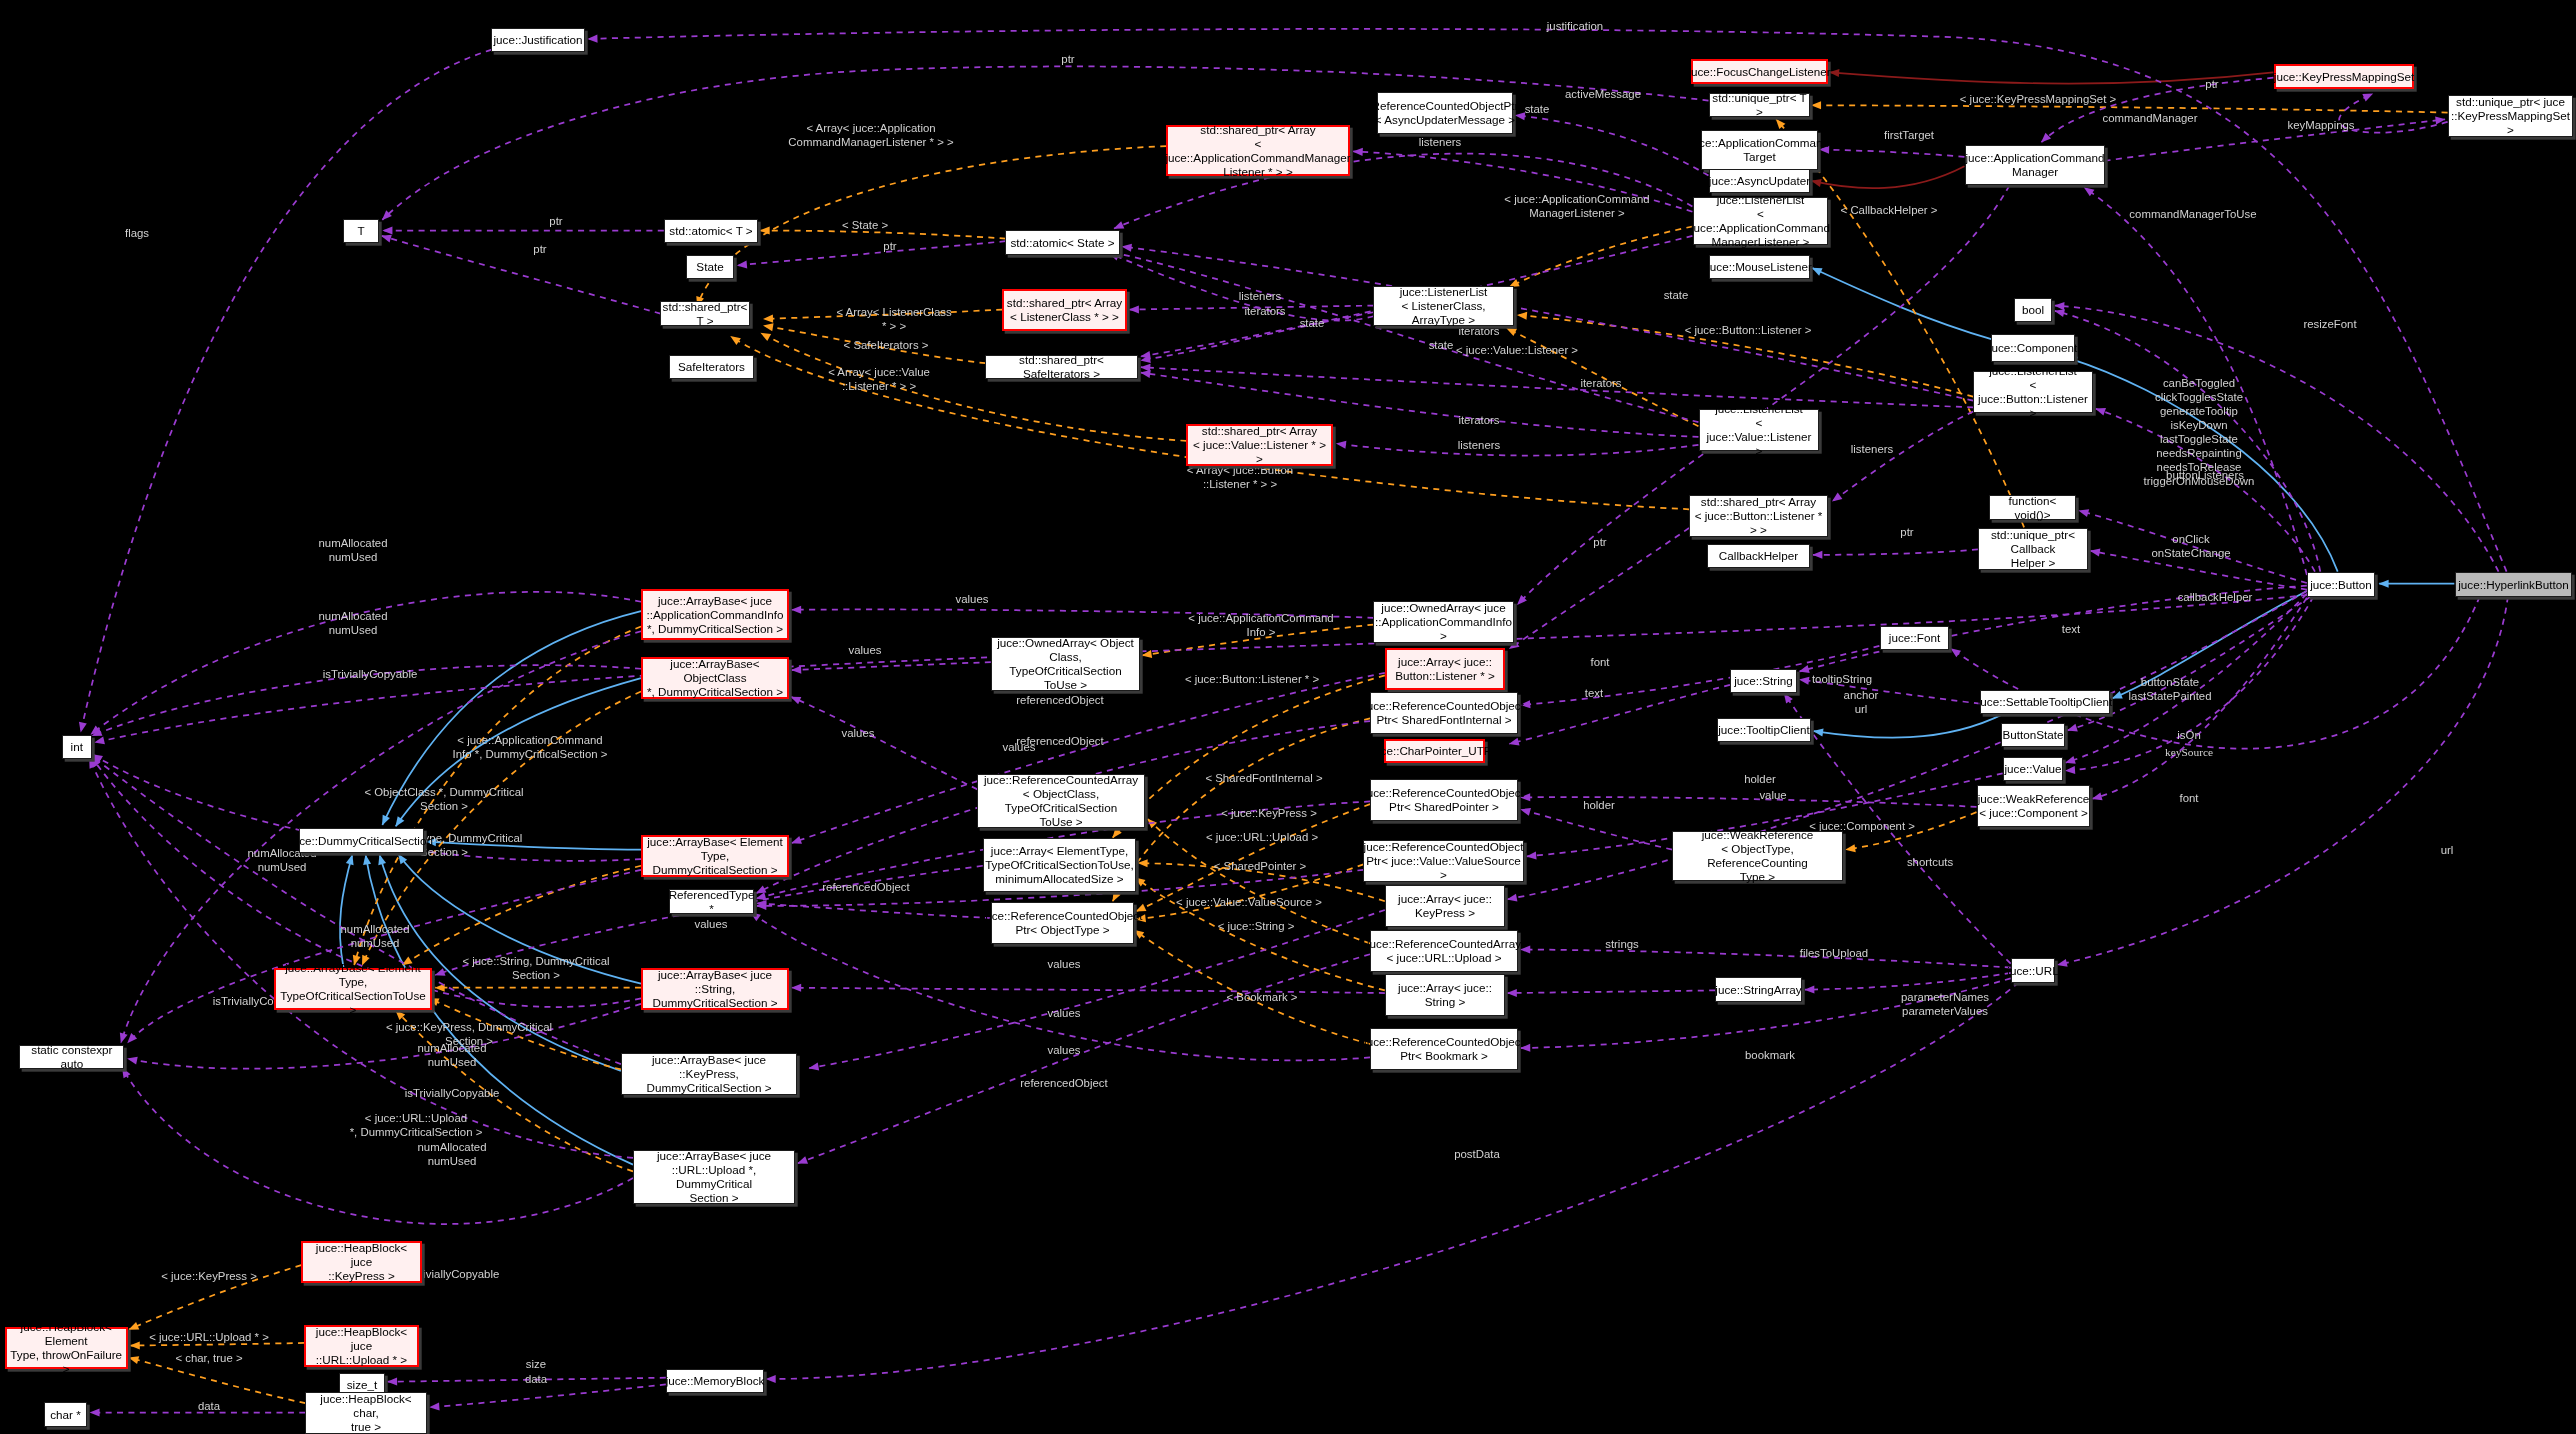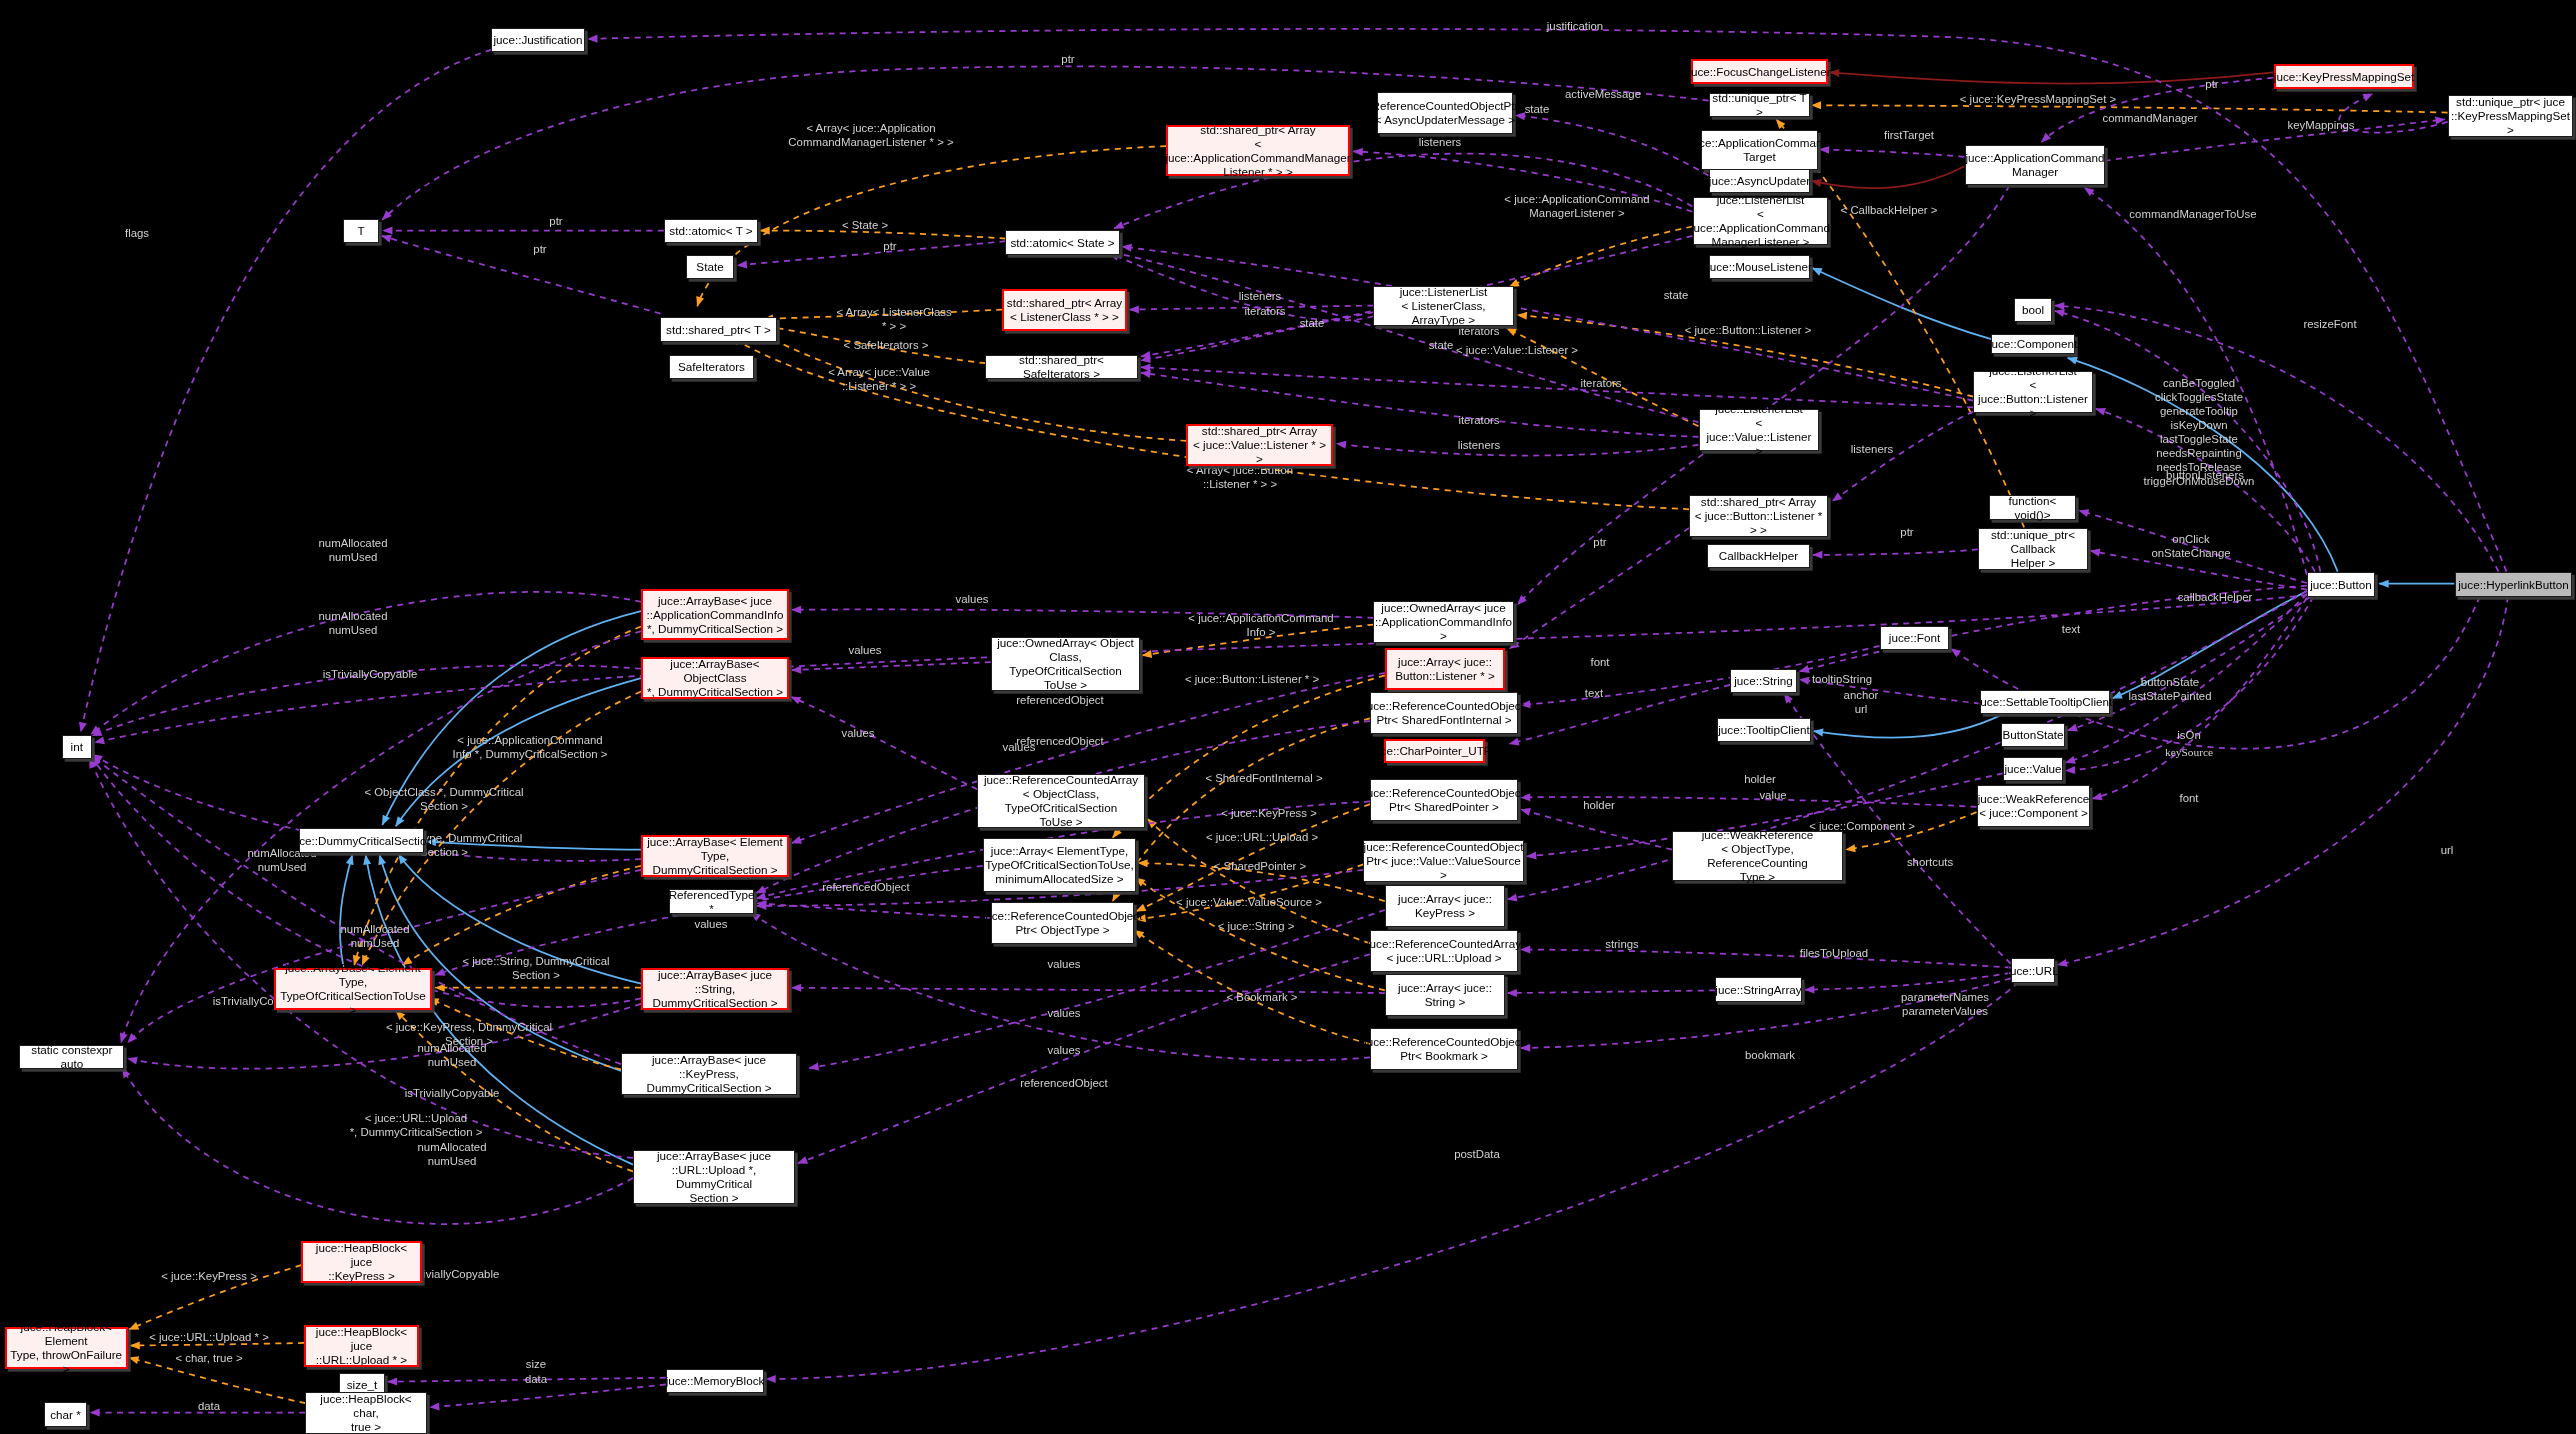--- a/index.html
+++ b/index.html
@@ -311,32 +311,32 @@
 &lt; juce::ApplicationCommandManager
 Listener * &gt; &gt;</div>
     <div class="node plain" style="left: 1693px; top: 197px; width: 135px; height: 48px;">juce::ListenerList
 &lt; juce::ApplicationCommand
 ManagerListener &gt;</div>
     <div class="node plain" style="left: 1709px; top: 255px; width: 101px; height: 23.5px;">juce::MouseListener</div>
     <div class="node plain" style="left: 343px; top: 219px; width: 36px; height: 24px;">T</div>
     <div class="node plain" style="left: 664px; top: 219px; width: 94px; height: 24px;">std::atomic&lt; T &gt;</div>
     <div class="node plain" style="left: 686px; top: 255px; width: 48px; height: 23.5px;">State</div>
     <div class="node plain" style="left: 1005px; top: 230px; width: 115px; height: 25px;">std::atomic&lt; State &gt;</div>
-    <div class="node plain" style="left: 660px; top: 317px; width: 117px; height: 25px;">std::shared_ptr&lt; T &gt;</div>
+    <div class="node plain" style="left: 660px; top: 301px; width: 90px; height: 25px;">std::shared_ptr&lt; T &gt;</div>
     <div class="node template" style="left: 1002px; top: 289px; width: 125px; height: 42px;">std::shared_ptr&lt; Array
 &lt; ListenerClass * &gt; &gt;</div>
     <div class="node plain" style="left: 1373px; top: 286px; width: 141px; height: 40px;">juce::ListenerList
 &lt; ListenerClass, ArrayType &gt;</div>
     <div class="node plain" style="left: 669px; top: 355px; width: 85px; height: 24px;">SafeIterators</div>
     <div class="node plain" style="left: 985px; top: 355px; width: 153px; height: 24px;">std::shared_ptr&lt; SafeIterators &gt;</div>
     <div class="node template" style="left: 1186px; top: 424px; width: 147px; height: 42px;">std::shared_ptr&lt; Array
 &lt; juce::Value::Listener * &gt; &gt;</div>
     <div class="node plain" style="left: 1699px; top: 409px; width: 120px; height: 42px;">juce::ListenerList
 &lt; juce::Value::Listener &gt;</div>
-    <div class="node plain" style="left: 1991px; top: 334px; width: 84px; height: 20px;">juce::Component</div>
+    <div class="node plain" style="left: 1991px; top: 334px; width: 84px; height: 28px;">juce::Component</div>
     <div class="node plain" style="left: 1973px; top: 371px; width: 120px; height: 42px;">juce::ListenerList
 &lt; juce::Button::Listener &gt;</div>
     <div class="node plain" style="left: 2014px; top: 298px; width: 38px; height: 24px;">bool</div>
     <div class="node plain" style="left: 1989px; top: 495px; width: 87px; height: 25px;">function&lt; void()&gt;</div>
     <div class="node plain" style="left: 1978px; top: 528px; width: 110px; height: 42px;">std::unique_ptr&lt; Callback
 Helper &gt;</div>
     <div class="node plain" style="left: 2307px; top: 572px; width: 68px; height: 25px;">juce::Button</div>
     <div class="node subject" style="left: 2455px; top: 572px; width: 117px; height: 25px;">juce::HyperlinkButton</div>
     <div class="node plain" style="left: 1707px; top: 544px; width: 103px; height: 24px;">CallbackHelper</div>
     <div class="node plain" style="left: 1689px; top: 495px; width: 139px; height: 42px;">std::shared_ptr&lt; Array

